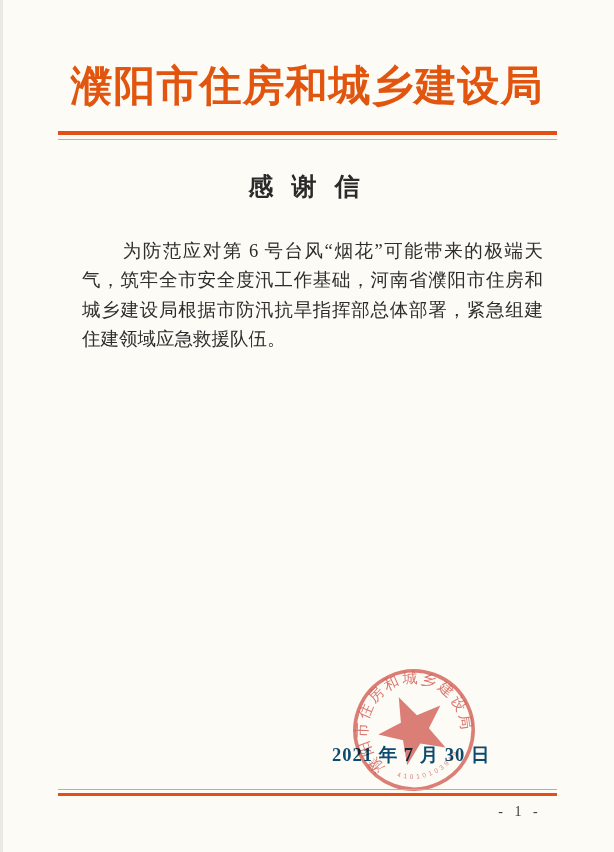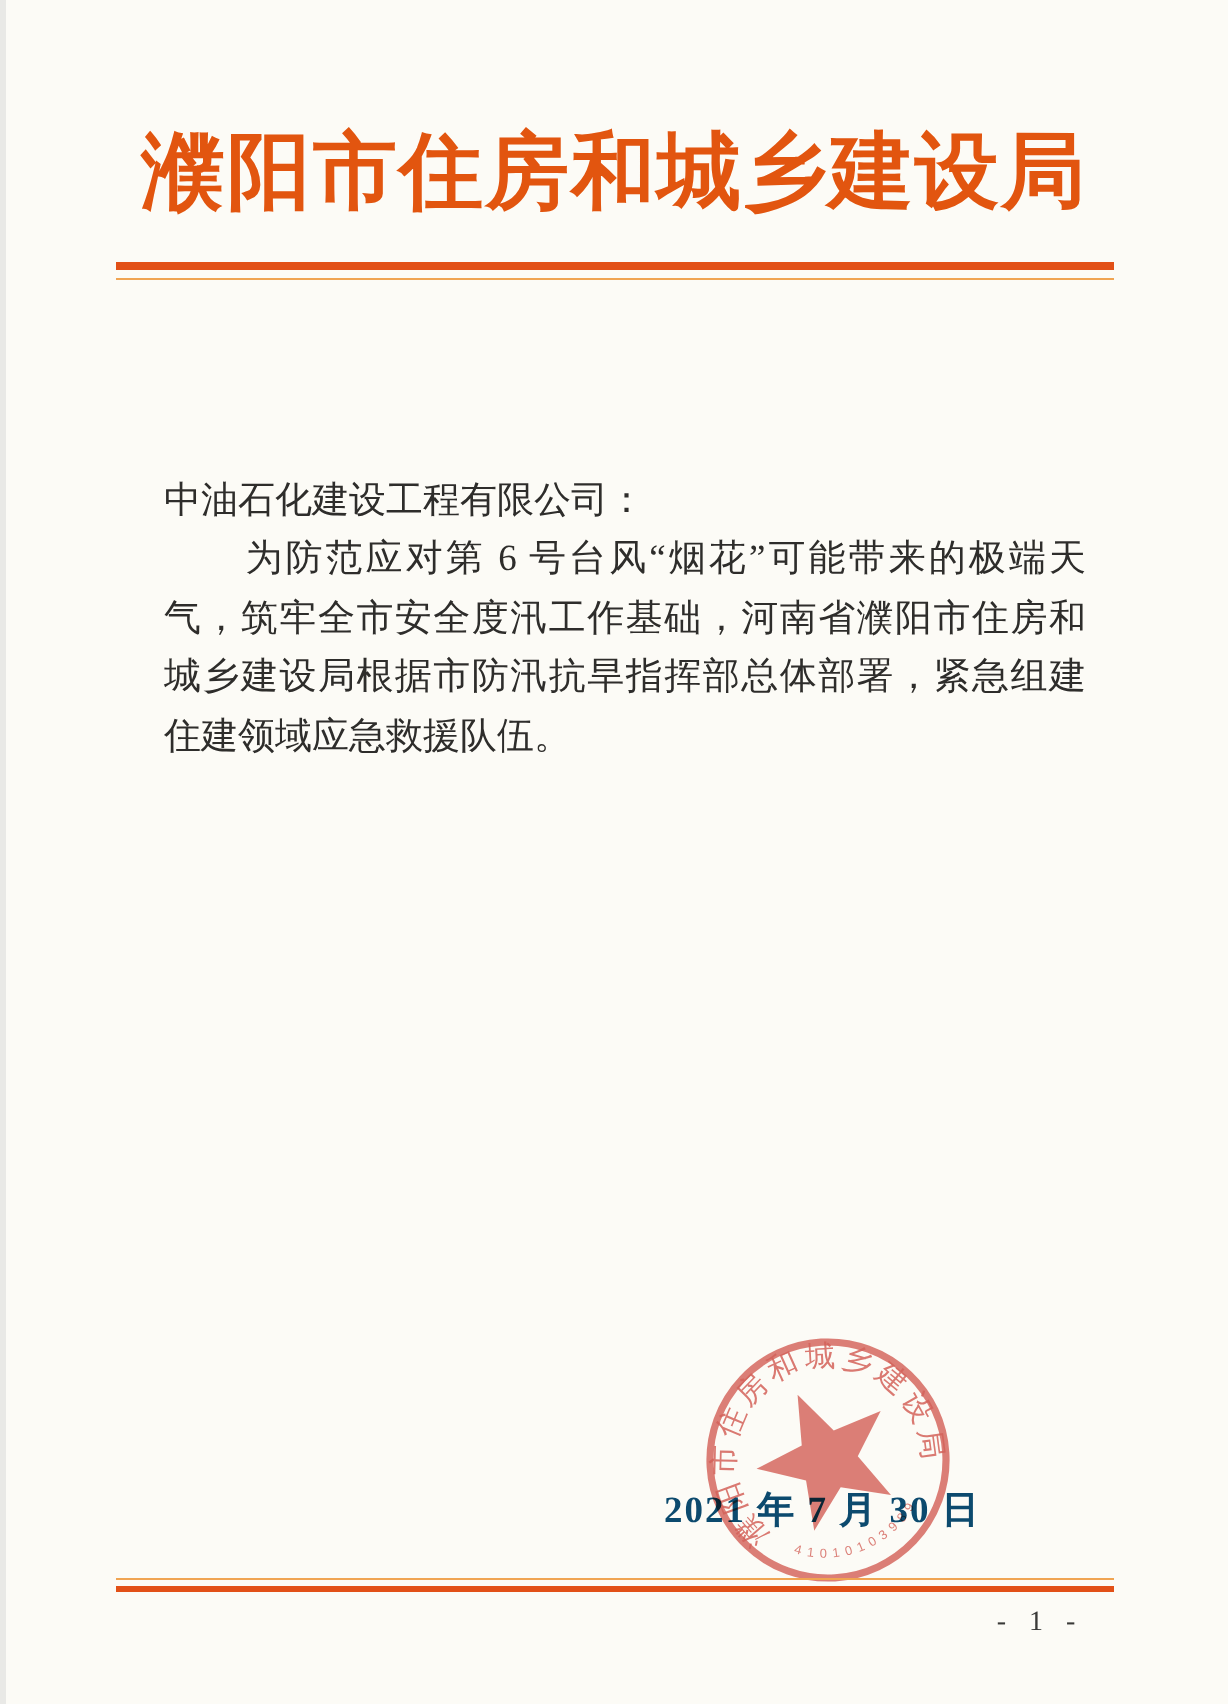--- a/index.html
+++ b/index.html
@@ -69,23 +69,23 @@
 
 <div class="page">
 
   <div class="scan-edge"></div>
 
   <div class="letterhead">濮阳市住房和城乡建设局</div>
 
   <div class="rule rule-top-thick"></div>
   <div class="rule rule-top-thin"></div>
 
+  <div class="doc-title">感 谢 信</div>
 
   <div class="letter-body">
-    <p>中油石化建设工程有限公司：</p>
     <p class="indent">为防范应对第 6 号台风“烟花”可能带来的极端天气，筑牢全市安全度汛工作基础，河南省濮阳市住房和城乡建设局根据市防汛抗旱指挥部总体部署，紧急组建住建领域应急救援队伍。</p>
   </div>
 
   <div class="date-line">2021 年 7 月 30 日</div>
 
   <svg class="seal" viewBox="0 0 160 160" xmlns="http://www.w3.org/2000/svg">
     <g transform="rotate(-25 80 80)" fill="none">
       <circle cx="80" cy="80" r="59" stroke="#cf4840" stroke-width="3.6" opacity="0.82"></circle>
       <path d="M80,44 L88.82,67.87 L114.24,68.88 L94.27,84.64 L101.16,109.12 L80,95 L58.84,109.12 L65.73,84.64 L45.76,68.88 L71.18,67.87 Z" fill="#cf4840" opacity="0.82"></path>
       <path id="sealArc" d="M 40.1,104.9 A 47,47 0 1 1 119.9,104.9"></path>

